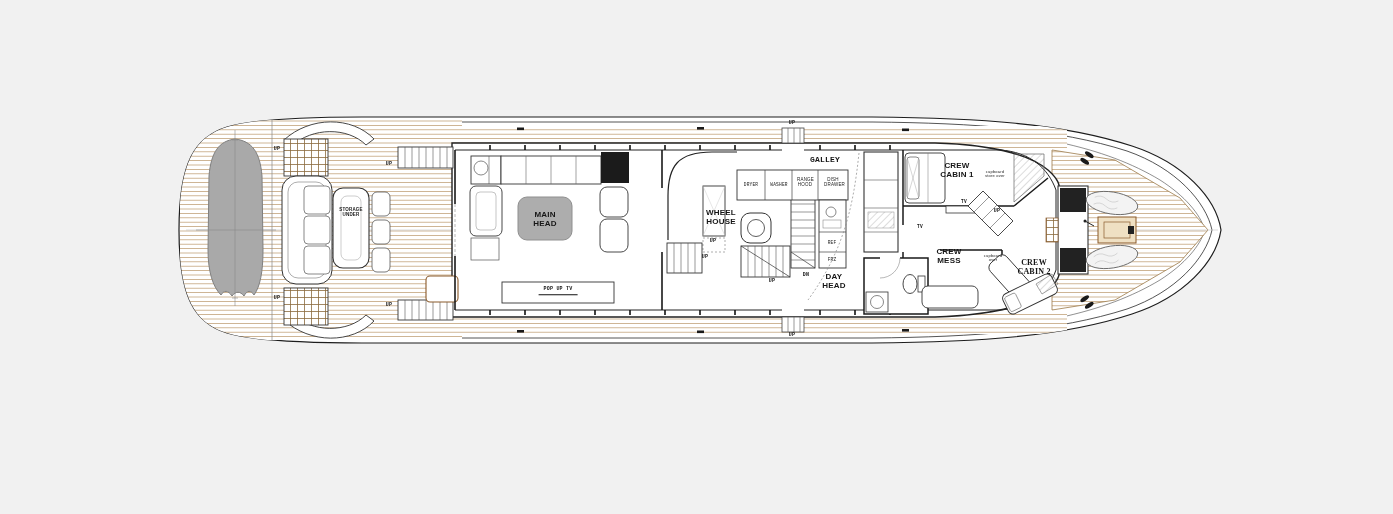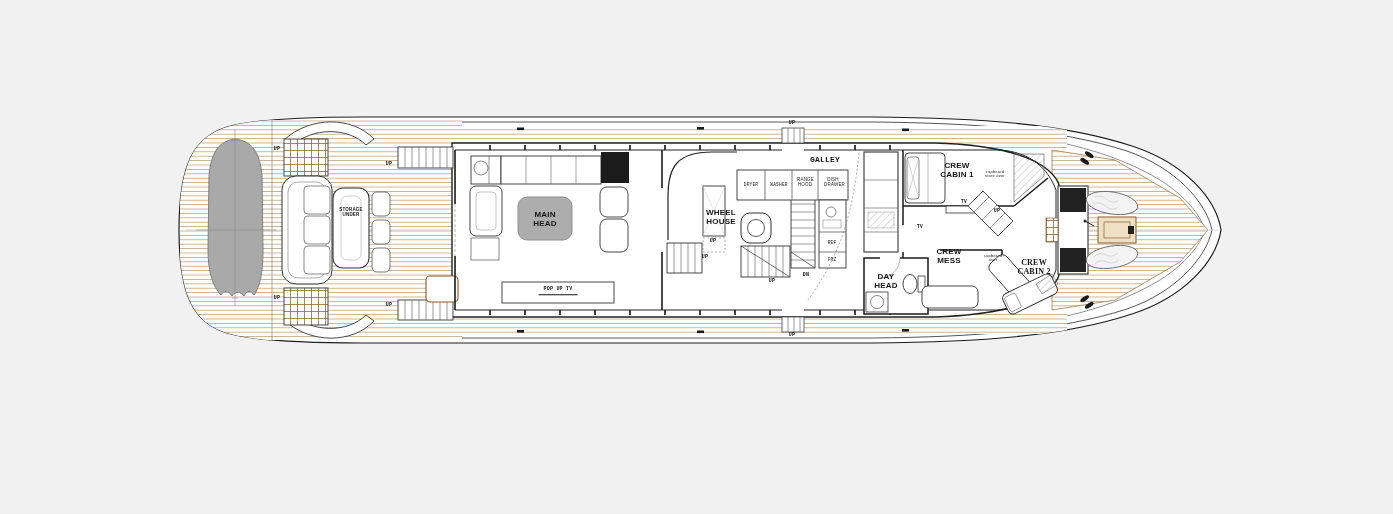--- a/index.html
+++ b/index.html
@@ -237,21 +237,21 @@
           <ellipse cx="0" cy="4" rx="5" ry="2.2" fill="#1a1a1a"></ellipse>
     </g>
   </g>
 </svg>
 
   <div class="lbl room" style="left:545px;top:219px;width:40px;">MAIN HEAD</div>
   <div class="lbl room" style="left:721px;top:217px;width:36px;">WHEEL HOUSE</div>
   <div class="lbl room nowrap" style="left:825px;top:159px;">GALLEY</div>
   <div class="lbl room" style="left:957px;top:170px;width:38px;">CREW CABIN 1</div>
   <div class="lbl room" style="left:916px;top:256px;width:32px;margin-left:33px;">CREW MESS</div>
-  <div class="lbl room" style="left:886px;top:281px;width:26px;">DAY HEAD</div>
+  <div class="lbl room" style="left:834px;top:281px;width:26px;">DAY HEAD</div>
   <div class="lbl room" style="left:1034px;top:267px;width:38px;font-family:Liberation Serif, serif;">CREW CABIN 2</div>
 
   <div class="lbl small nowrap underlined" style="left:558px;top:291px;">POP UP TV</div>
   <div class="lbl micro" style="left:351px;top:213px;width:26px;">STORAGE UNDER</div>
   <div class="lbl micro nowrap" style="left:920px;top:227px;">TV</div>
   <div class="lbl micro nowrap" style="left:964px;top:202px;">TV</div>
   <div class="lbl tiny3" style="left:995px;top:174px;width:26px;">cupboard store over</div>
   <div class="lbl tiny3" style="left:993px;top:258px;width:26px;">cupboard over</div>
 
   <div class="lbl appl nowrap" style="left:751px;top:185px;">DRYER</div>

